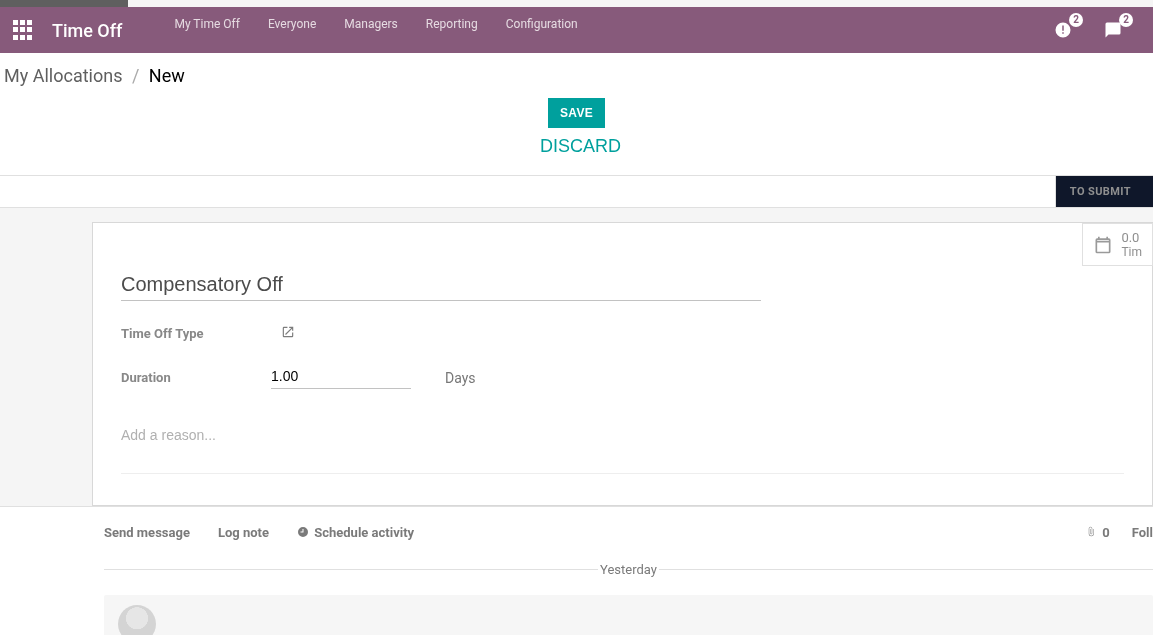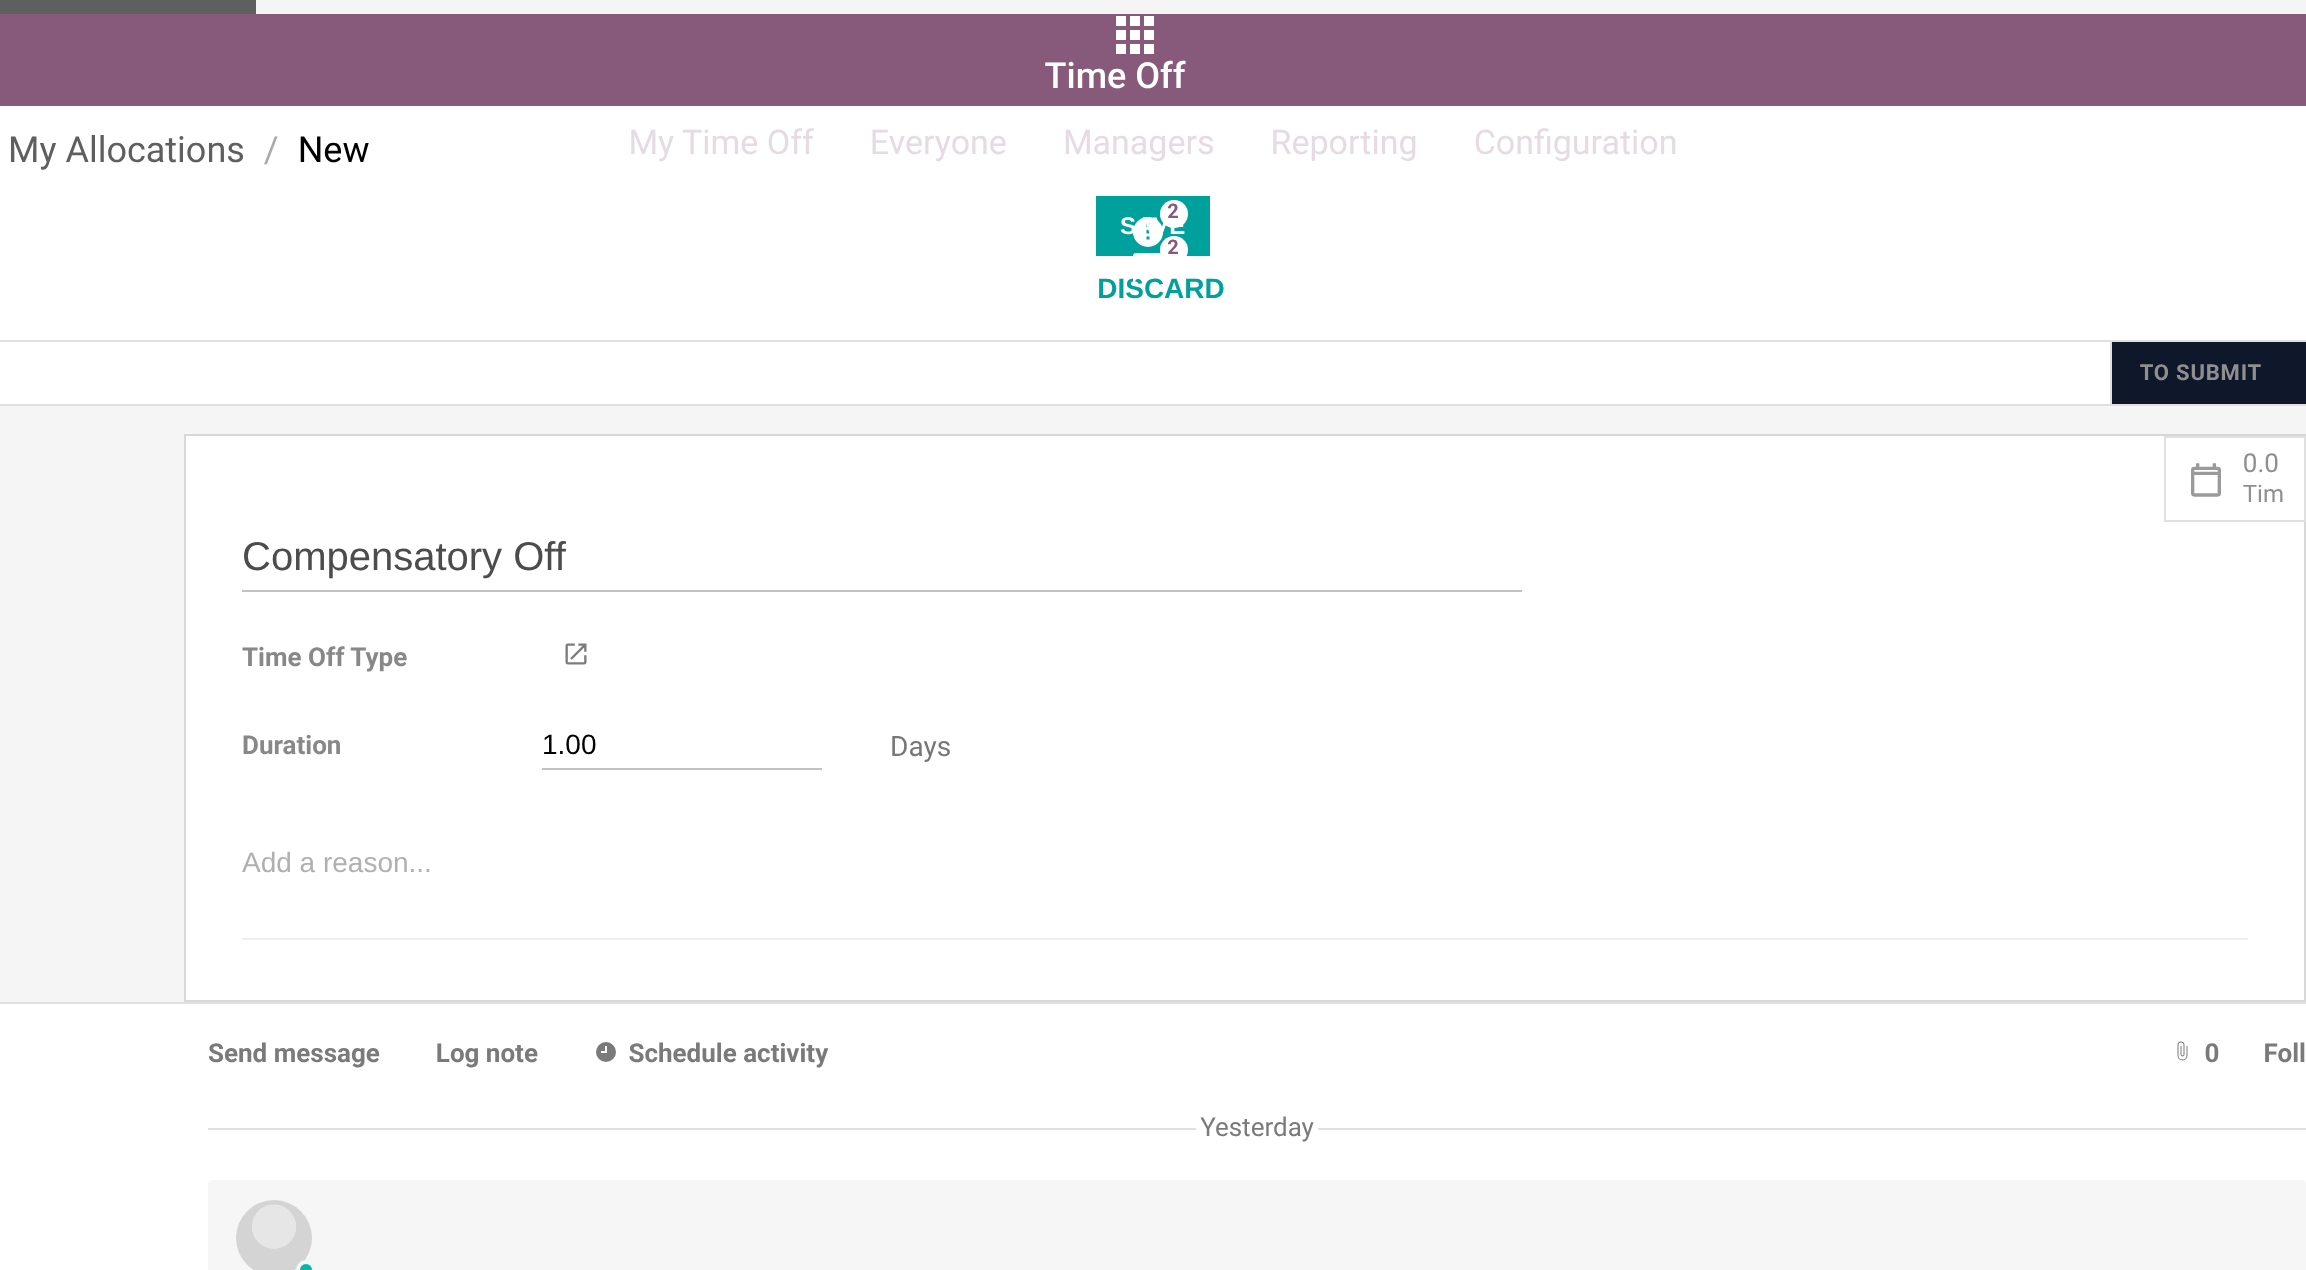--- a/index.html
+++ b/index.html
@@ -14,38 +14,37 @@
   .tinybar { height: 7px; background: #5f5f5f; }
   .tinybar-inner { height: 7px; background: #f5f5f5; margin-left: 128px; }
 
   .navbar {
     background: #875a7b;
     color: #fff;
     height: 46px;
     display: flex;
     align-items: center;
     padding: 0 12px;
-    flex-direction: column;
   }
   .apps-icon {
     width: 22px; height: 22px;
     display: inline-flex; flex-wrap: wrap;
     margin-right: 18px;
     cursor: pointer;
   }
   .apps-icon span {
     width: 5px; height: 5px; background: #fff; margin: 1px;
   }
   .brand {
     font-size: 18px; font-weight: 500; margin-right: 38px;
   }
   .nav-items { display: flex; }
   .nav-item {
     padding: 0 14px; height: 58px; line-height: 46px;
-    color: #e6dbe2; font-size: 17px;
+    color: #e6dbe2; font-size: 12px;
   }
   .nav-spacer { flex: 1; }
   .badge-icon {
     position: relative;
     width: 20px; height: 20px;
     margin-left: 12px; margin-right: 18px;
     display: inline-flex; align-items: center; justify-content: center;
     cursor:pointer;
   }
   .badge-icon svg { width: 18px; height: 18px; fill: #fff; }
@@ -66,22 +65,22 @@
 
   .actionbar { padding: 8px 4px 10px 4px; display:flex; align-items:center;flex-direction:column; }
   .btn-save {
     background:#00a09d; color:#fff; border:none;
     text-transform:uppercase; font-weight:bold;
     padding:8px 12px; font-size:12px; letter-spacing:0.3px;
     cursor:pointer;
   }
   .btn-discard {
     background:transparent; border:none; color:#00a09d;
-    text-transform:uppercase; font-weight:700;
-    padding:8px 12px; margin-left:8px; font-size:14px;
+    text-transform:uppercase; font-weight:400;
+    padding:8px 12px; margin-left:8px; font-size:18px;
     cursor:pointer;
   }
 
   .controlbar-wrap { border-top:1px solid #e0e0e0; background:#fff; }
   .statusbar {
     height:32px; display:flex; justify-content:flex-end; align-items:stretch;
     border-bottom:1px solid #e0e0e0;
   }
   .status-chip {
     position:relative;

